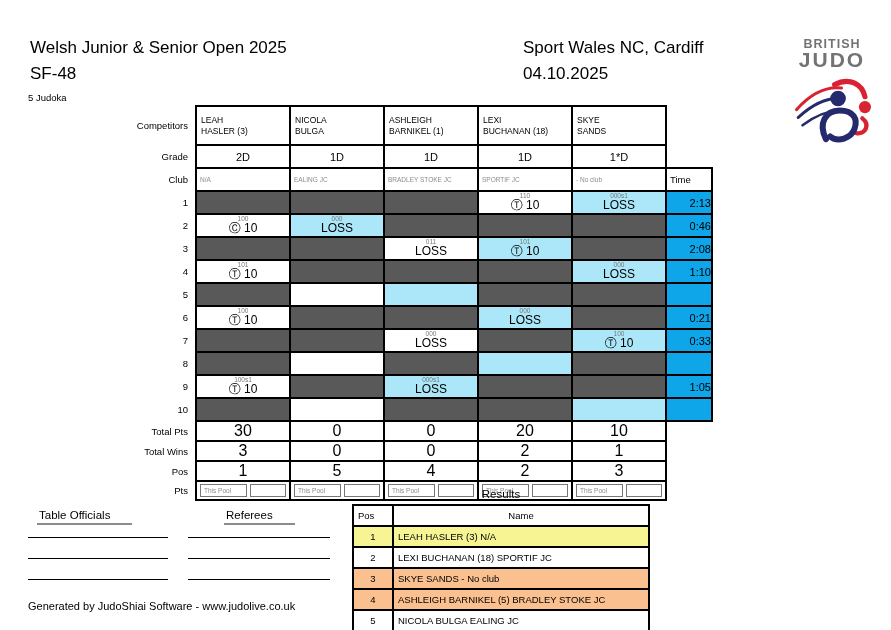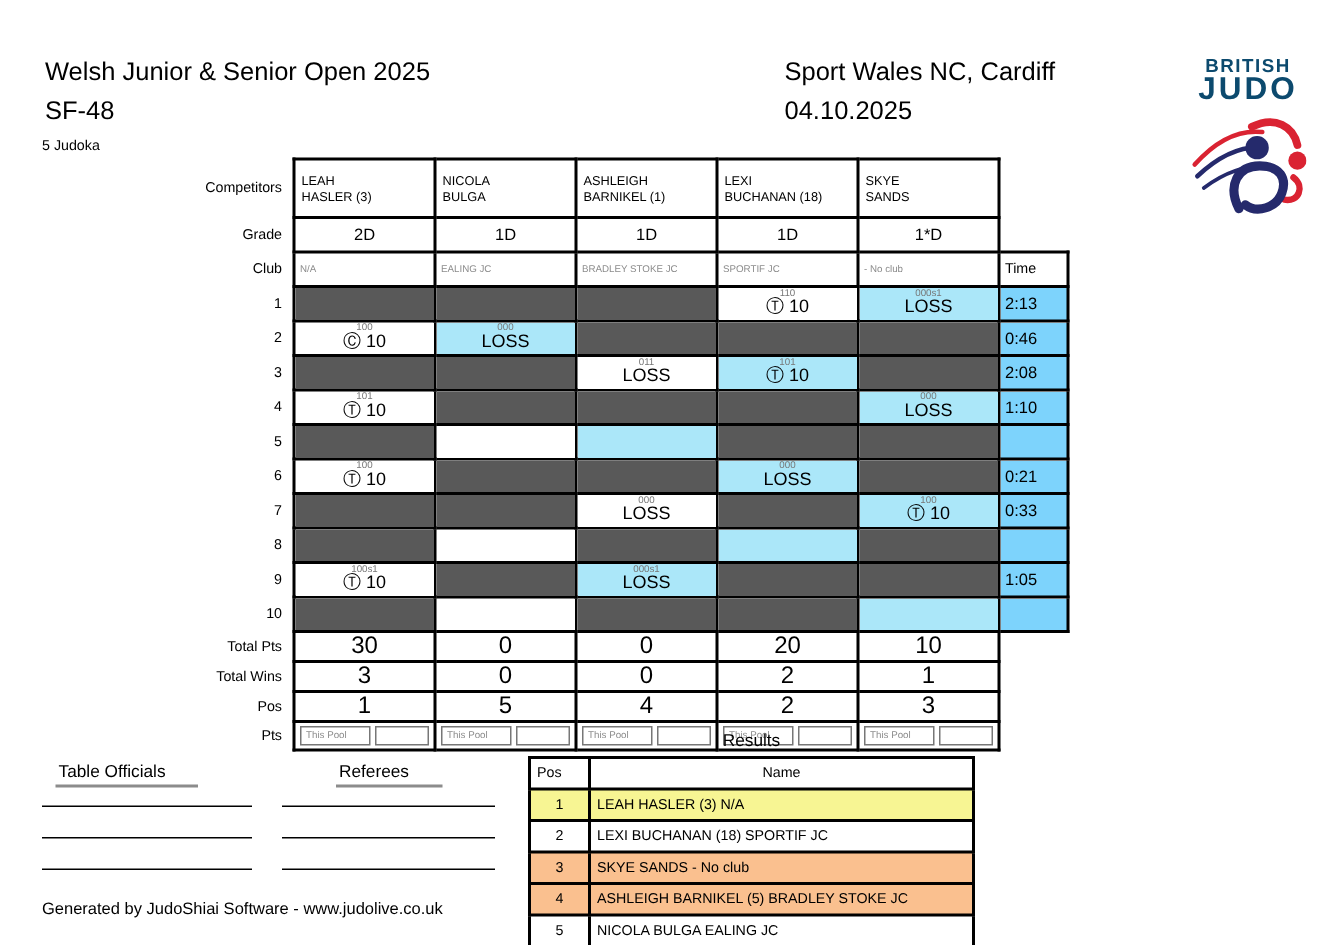--- a/index.html
+++ b/index.html
@@ -3,34 +3,34 @@
 <meta charset="utf-8">
 <style>
   html,body{margin:0;padding:0;background:#fff;}
   #page{position:relative;width:891px;height:630px;background:#ffffff;
         font-family:"Liberation Sans",sans-serif;color:#000;overflow:hidden;}
   .abs{position:absolute;}
   
   .h-title{font-size:17px;}
   .h-small{font-size:9.5px;}
   
-  #logo{width:80px;text-align:center;color:#0c4a6e;}
+  #logo{width:80px;text-align:center;color:#737373;}
   #logo .l1{font-size:12.5px;font-weight:bold;letter-spacing:1px;line-height:12px;}
   #logo .l2{font-size:21px;font-weight:bold;letter-spacing:2px;line-height:19px;}
   
   table.ptable{border-collapse:collapse;table-layout:fixed;}
   table.ptable td{padding:0;vertical-align:middle;border:2px solid #000;overflow:hidden;}
   table.ptable td.lbl{border:none;text-align:right;padding-right:7px;font-size:9.5px;background:#fff;}
   table.ptable td.ghost{border:none;background:#fff;}
   tr.r-comp{height:39px;} tr.r-std{height:23px;} tr.r-tp{height:20px;} tr.r-sm{height:19px;}
   .ncell{font-size:8.5px;line-height:11px;text-align:left;padding:1px 0 1px 4px !important;}
   .gcell{font-size:11px;text-align:center;border-radius:11px;}
   .ccell{font-size:6.5px;color:#8c8c8c;text-align:left;padding-left:3px !important;}
   .thead{font-size:9.5px;text-align:left;padding-left:3px !important;}
-  .tcell{font-size:11px;text-align:left;padding-left:3px !important;background:#7dd3fc;}
+  .tcell{font-size:11px;text-align:right;padding-left:3px !important;background:#0ea5e9;}
   .mc{position:relative;text-align:center;}
   .bg-dark{background:#595959;} .bg-cyan{background:#abe7f9;} .bg-white{background:#ffffff;}
   .sc{position:absolute;top:0;left:0;right:0;font-size:6.5px;line-height:8px;color:#777;}
   .mn{display:inline-block;margin-top:6px;font-size:12px;line-height:12px;}
   .totcell{font-size:16px;text-align:center;background:#fff;}
   .ptsflex{display:flex;gap:3px;padding:2px 3px;}
   .tp-box{flex:0 0 55%;border:1px solid #777;height:13px;font-size:6.5px;color:#8c8c8c;
           display:flex;align-items:center;padding-left:3px;box-sizing:border-box;}
   .tp-empty{flex:1;border:1px solid #777;height:13px;box-sizing:border-box;}
   

